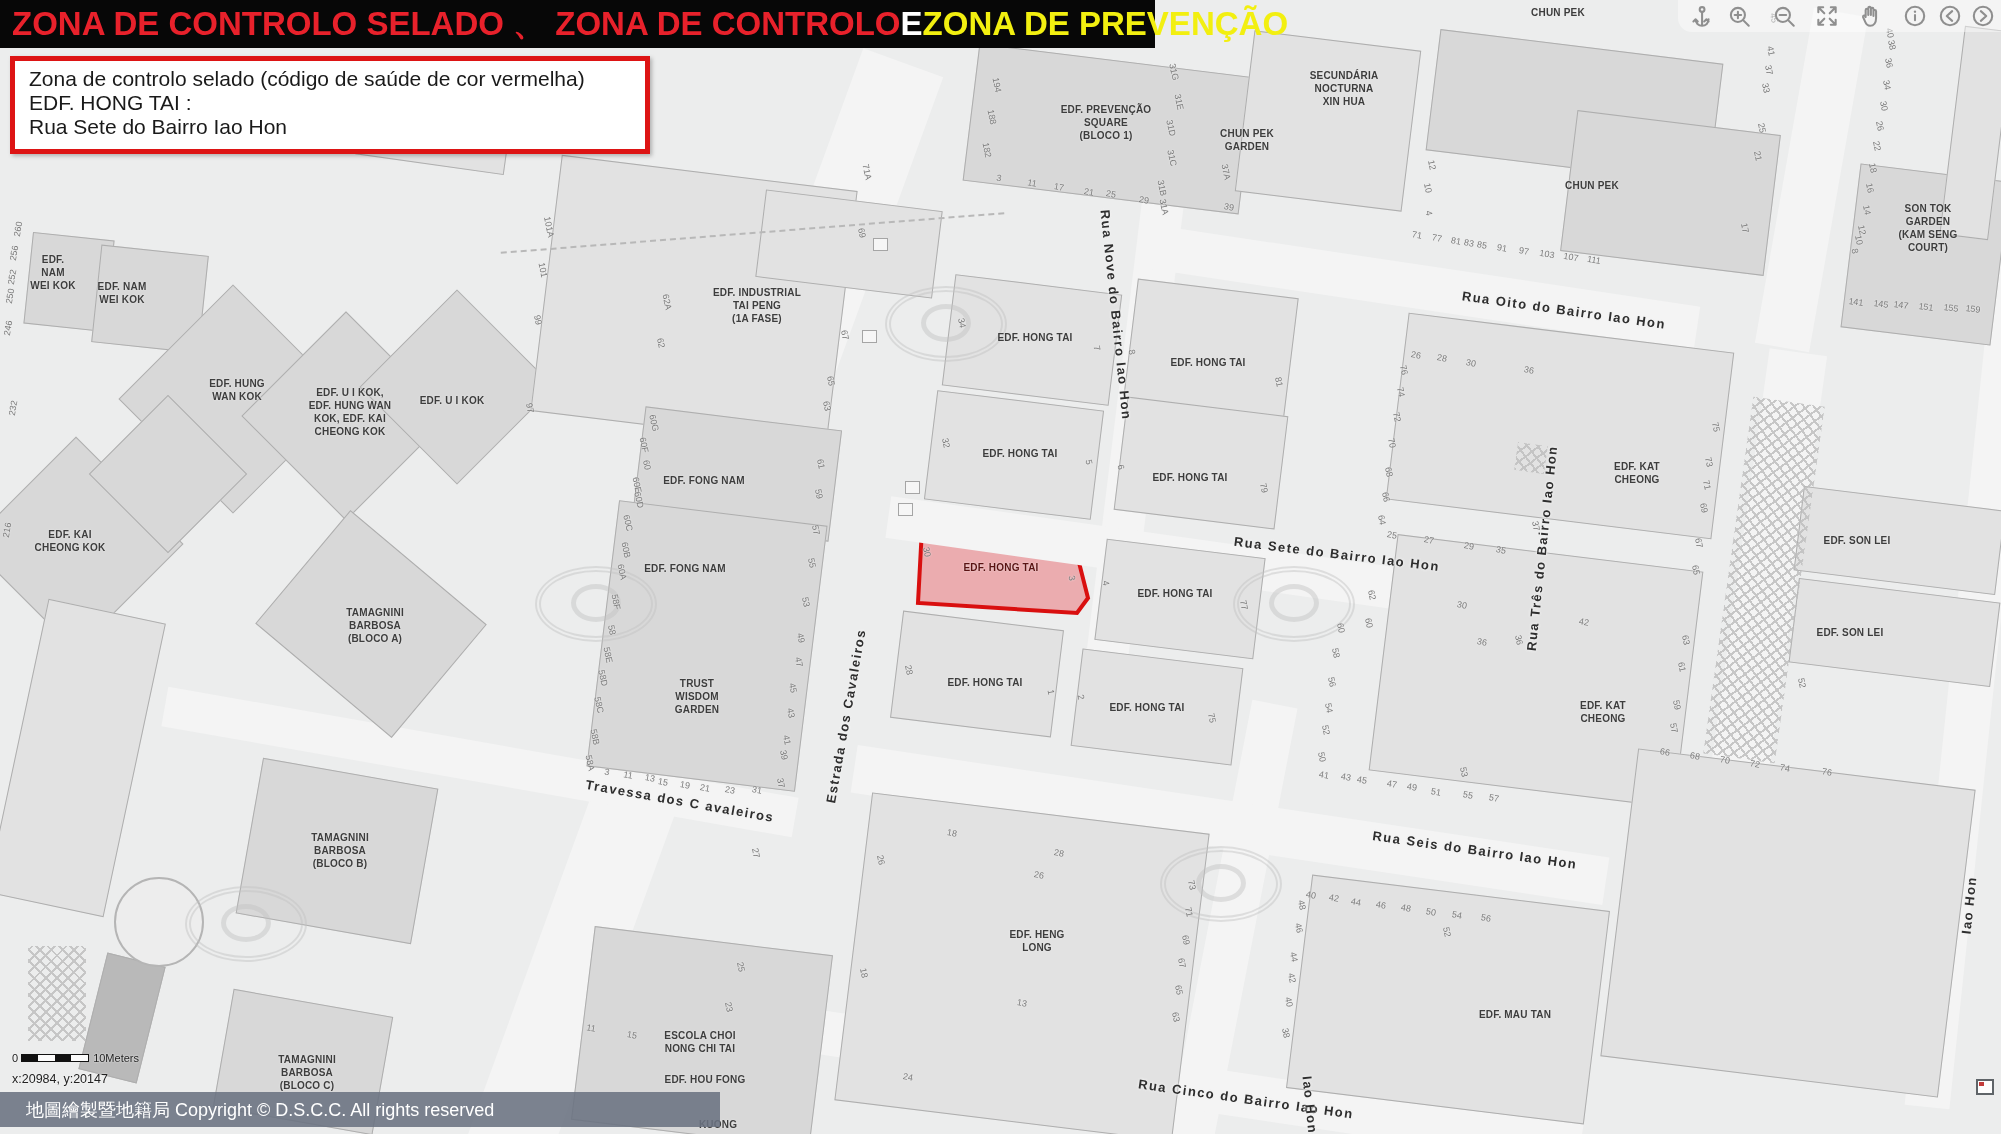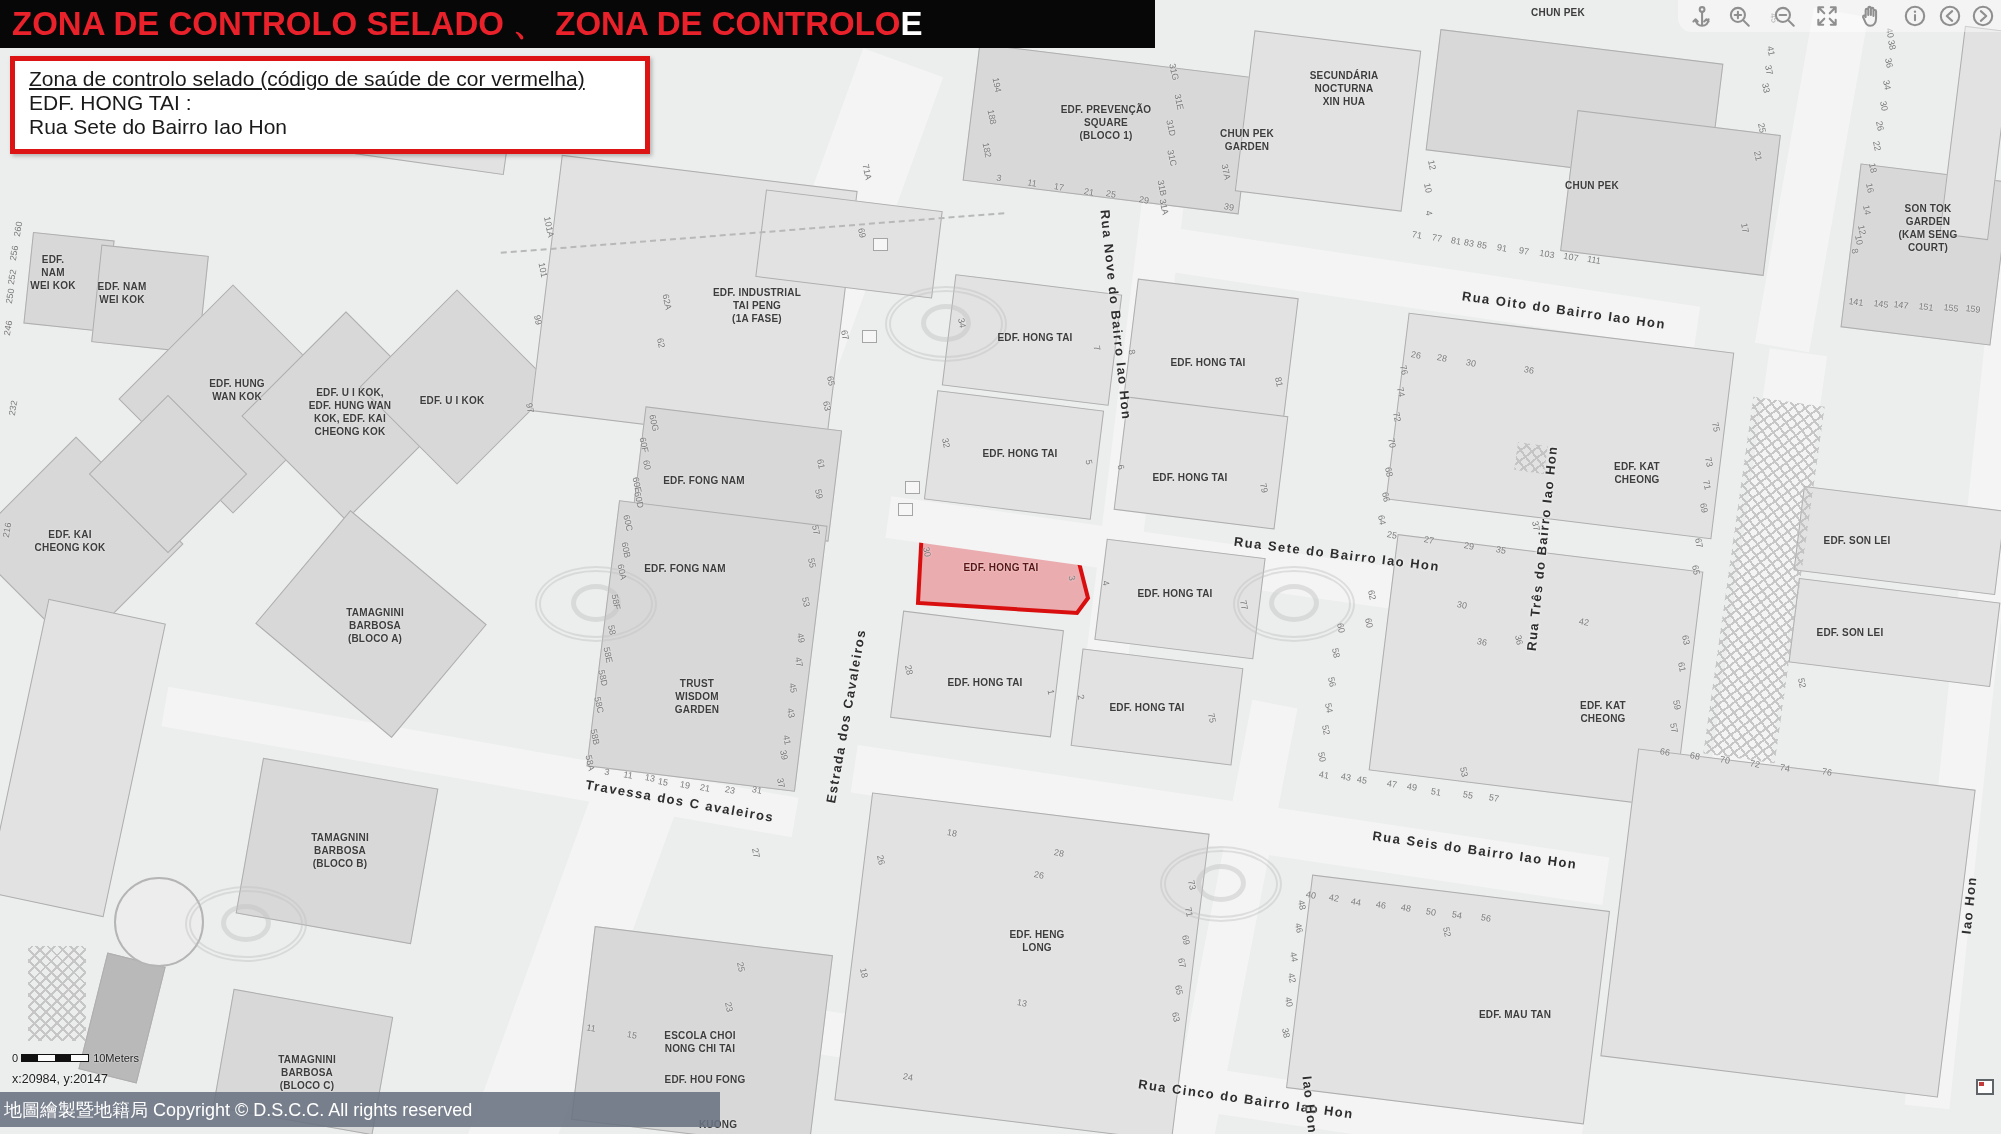--- a/index.html
+++ b/index.html
@@ -30,34 +30,34 @@
   .num{position:absolute;font-size:9px;color:#7c7c7c;white-space:nowrap;
       text-shadow:0 0 2px #efefef;}
   #highlight-svg{position:absolute;inset:0;pointer-events:none;}
   
   #title-bar{position:absolute;left:0;top:0;width:1155px;height:48px;background:#070707;
       display:flex;align-items:center;padding-left:12px;box-sizing:border-box;
       font-size:33px;font-weight:bold;letter-spacing:0;white-space:nowrap;}
   #info-box{position:absolute;left:10px;top:56px;width:604px;background:#ffffff;
       border:5px solid #dd1414;padding:6px 12px 10px 14px;box-shadow:2px 2px 4px rgba(0,0,0,.25);
       font-size:21px;color:#1a1a1a;line-height:1.15;}
-  #info-box .u{text-decoration:underline;}
+  #info-box .u{}
   #toolbar{position:absolute;left:1678px;top:0px;width:323px;height:32px;
       background:rgba(255,255,255,.42);border-radius:0 0 0 14px;}
   .tool{position:absolute;top:3px;width:26px;height:26px;cursor:pointer;}
   #scalebar{position:absolute;left:12px;top:1051px;height:14px;display:flex;
       align-items:center;font-size:11px;color:#222;text-shadow:0 0 2px #fff;}
   #scalebar .bar{display:inline-block;width:66px;height:6px;margin:0 4px 0 3px;
       border:1px solid #111;
       background:repeating-linear-gradient(90deg,#111 0 16px,#fbfbfb 16px 33px);}
   #coords{position:absolute;left:12px;top:1072px;font-size:12.5px;color:#222;
       text-shadow:0 0 2px #fff;}
   #footer-bar{position:absolute;left:0;top:1092px;width:720px;height:35px;
       background:rgba(106,114,129,.88);color:#ffffff;font-size:18px;
-      display:flex;align-items:center;padding-left:4px;box-sizing:border-box;white-space:nowrap;}
+      display:flex;align-items:center;padding-left:26px;box-sizing:border-box;white-space:nowrap;}
   #mini-icon{position:absolute;left:1976px;top:1079px;width:18px;height:16px;
       background:#fdfdfd;border:2px solid #5f6468;box-sizing:border-box;cursor:pointer;}
   #mini-icon::before{content:"";position:absolute;left:1px;top:1px;width:5px;height:4px;background:#c23a3a;}
 </style>
 </head>
 <body>
 
 <div id="app">
 
   <div id="map-canvas">
@@ -485,20 +485,21 @@
       <div class="num" style="left: 1695px; top: 756px; transform: translate(-50%, -50%) rotate(10deg);">68</div>
       <div class="num" style="left: 1725px; top: 760px; transform: translate(-50%, -50%) rotate(10deg);">70</div>
       <div class="num" style="left: 1755px; top: 764px; transform: translate(-50%, -50%) rotate(10deg);">72</div>
       <div class="num" style="left: 1785px; top: 768px; transform: translate(-50%, -50%) rotate(10deg);">74</div>
       <div class="num" style="left: 1827px; top: 772px; transform: translate(-50%, -50%) rotate(10deg);">76</div>
     </div>
 
   <div id="title-bar">
       <span style="color: rgb(232, 33, 43);">ZONA DE CONTROLO SELADO 、 ZONA DE CONTROLO </span>
       <span style="color: rgb(255, 255, 255);">E </span>
+      <span style="color: rgb(242, 239, 16);">ZONA DE PREVENÇÃO</span>
     </div>
 
   <div id="info-box">
     <div class="u">Zona de controlo selado (código de saúde de cor vermelha)</div>
     <div>EDF. HONG TAI :</div>
     <div>Rua Sete do Bairro Iao Hon</div>
   </div>
 
   <div id="toolbar">
       <div class="tool" style="left: 10px;"><svg viewBox="0 0 24 24" width="26" height="26" fill="none" stroke="#8f8f8f" stroke-width="1.9" stroke-linecap="round" stroke-linejoin="round">

